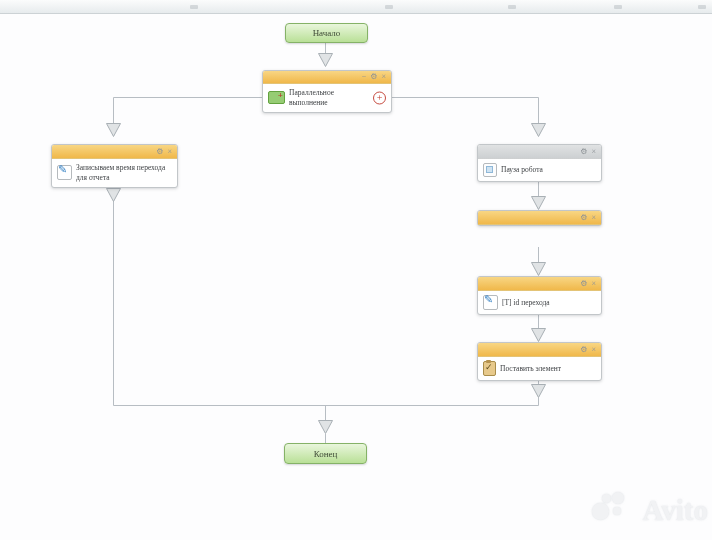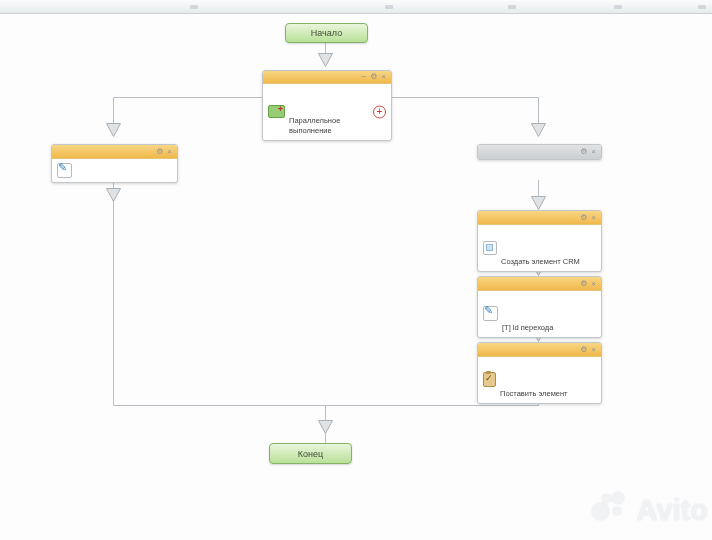--- a/index.html
+++ b/index.html
@@ -1,36 +1,36 @@
 <!DOCTYPE html>
 <html><head>
 <meta charset="utf-8">
 <style>
   html,body{margin:0;padding:0;background:#fff;}
   .screen{position:relative;width:712px;height:540px;overflow:hidden;
-          background:#fdfdfe;font-family:Liberation Sans, sans-serif;}
+          background:#fdfdfe;font-family:Liberation Serif, serif;}
   
   .toolbar{position:absolute;left:0;top:0;width:712px;height:13px;
            background:linear-gradient(#fbfcfc,#e7ebed);
            border-bottom:1px solid #ccd2d5;}
   .tb-dash{position:absolute;top:5px;width:8px;height:4px;background:#9aa3a8;
            opacity:.35;border-radius:1px;}
   
   svg.connectors{position:absolute;left:0;top:0;}
   
   .block{position:absolute;background:#fff;border:1px solid #c2c6c9;
          border-radius:3px;box-shadow:0 1px 3px rgba(90,95,100,.25);}
   .block-header{height:12px;border-radius:2px 2px 0 0;
                 display:flex;align-items:center;justify-content:flex-end;
                 gap:4px;padding:0 5px;border-bottom:1px solid rgba(0,0,0,.08);}
   .hdr-orange{background:linear-gradient(#f8d684,#f0b84a);}
   .hdr-gray{background:linear-gradient(#e0e2e3,#cdd0d2);}
   .hicon{font-size:8px;line-height:8px;color:#8d9296;cursor:pointer;}
   .block-body{display:flex;align-items:center;gap:4px;padding:4px 5px;position:relative;}
-  .block-title{font-size:7.5px;line-height:1.3;color:#3f4245;margin-top:28px;}
+  .block-title{font-size:7.5px;line-height:1.3;color:#3f4245;}
   
   .node{position:absolute;display:flex;align-items:center;justify-content:center;
         background:linear-gradient(#e9f6dc,#b9e097);border:1px solid #85b267;
         border-radius:4px;font-size:9px;color:#3e4a36;
         box-shadow:0 1px 2px rgba(90,95,100,.25);}
   
   .icon-page{position:relative;width:13px;height:13px;background:#fff;
              border:1px solid #b6babd;border-radius:2px;flex:0 0 auto;}
   .icon-page i{position:absolute;left:0px;top:-3px;font-style:normal;
                font-size:11px;color:#3d86c6;}
@@ -118,40 +118,41 @@
 
   <div class="block" style="left:51px;top:144px;width:125px">
     <div class="block-header hdr-orange" style="height:13px">
       <span class="hicon">⚙</span>
       <span class="hicon">×</span>
     </div>
     <div class="block-body">
       <span class="icon-page">
           <i>✎</i>
         </span>
+      <span class="block-title">Записываем время перехода для отчета</span>
     </div>
   </div>
 
   <div class="block" style="left:477px;top:144px;width:123px">
     <div class="block-header hdr-gray" style="height:13px">
       <span class="hicon">⚙</span>
       <span class="hicon">×</span>
     </div>
+    <div class="block-body">
+      <span class="icon-square">
+          <i></i>
+        </span>
+      <span class="block-title">Пауза робота</span>
+    </div>
   </div>
 
   <div class="block" style="left:477px;top:210px;width:123px">
     <div class="block-header hdr-orange" style="height:13px">
       <span class="hicon">⚙</span>
       <span class="hicon">×</span>
-    </div>
-    <div class="block-body">
-      <span class="icon-square">
-          <i></i>
-        </span>
-      <span class="block-title">Создать элемент CRM</span>
     </div>
   </div>
 
   <div class="block" style="left:477px;top:276px;width:123px">
     <div class="block-header hdr-orange" style="height:13px">
       <span class="hicon">⚙</span>
       <span class="hicon">×</span>
     </div>
     <div class="block-body">
       <span class="icon-page">
@@ -168,21 +169,21 @@
     </div>
     <div class="block-body">
       <span class="icon-clipboard">
           <span class="clip"></span>
           <i>✓</i>
         </span>
       <span class="block-title">Поставить элемент</span>
     </div>
   </div>
 
-  <div class="node" style="left:269px;top:443px;width:81px;height:19px">Конец</div>
+  <div class="node" style="left:284px;top:443px;width:81px;height:19px">Конец</div>
 
   <div class="watermark">
     <div class="wm-dot" style="left:10px;top:2px;width:9px;height:9px"></div>
     <div class="wm-dot" style="left:0px;top:11px;width:17px;height:17px"></div>
     <div class="wm-dot" style="left:20px;top:0px;width:12px;height:12px"></div>
     <div class="wm-dot" style="left:21px;top:15px;width:8px;height:8px"></div>
     <div class="wm-text">Avito</div>
   </div>
 
 </div>

